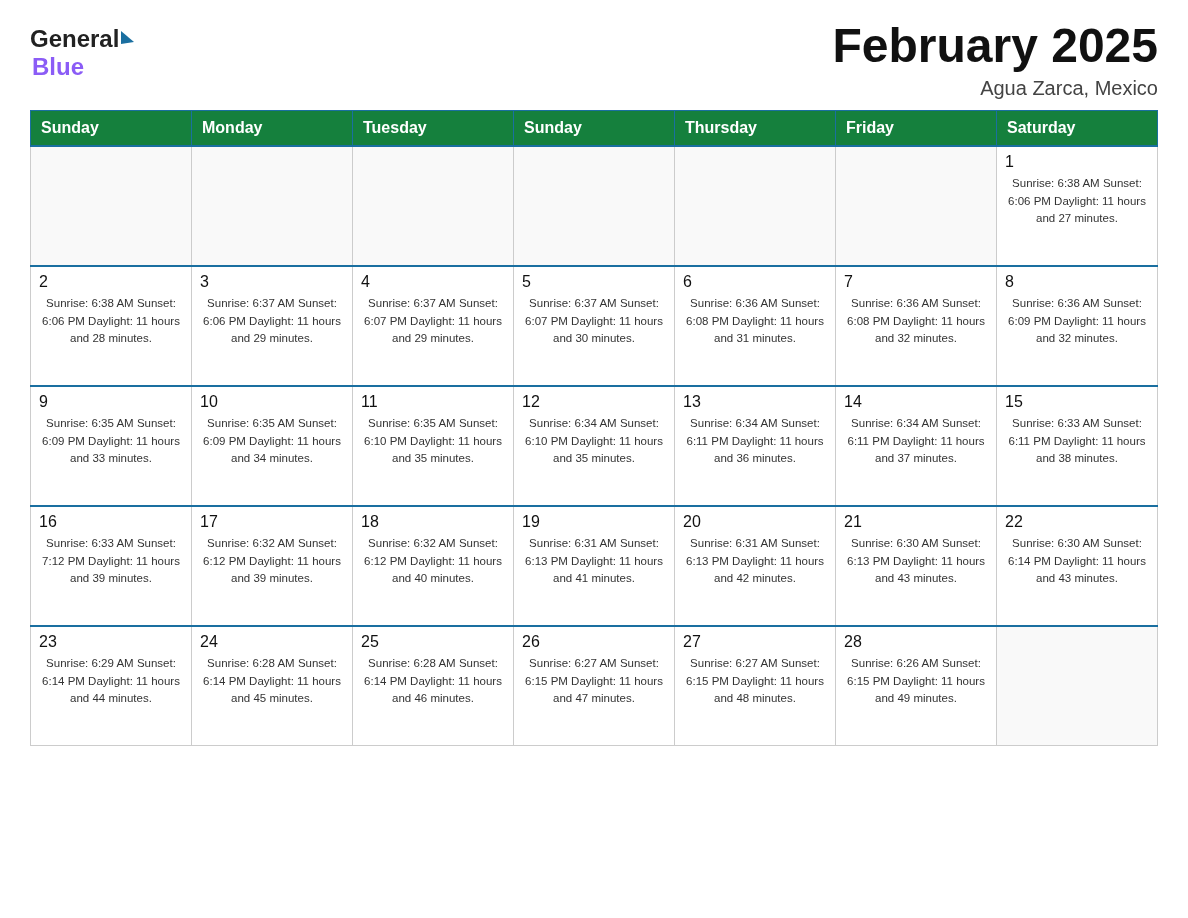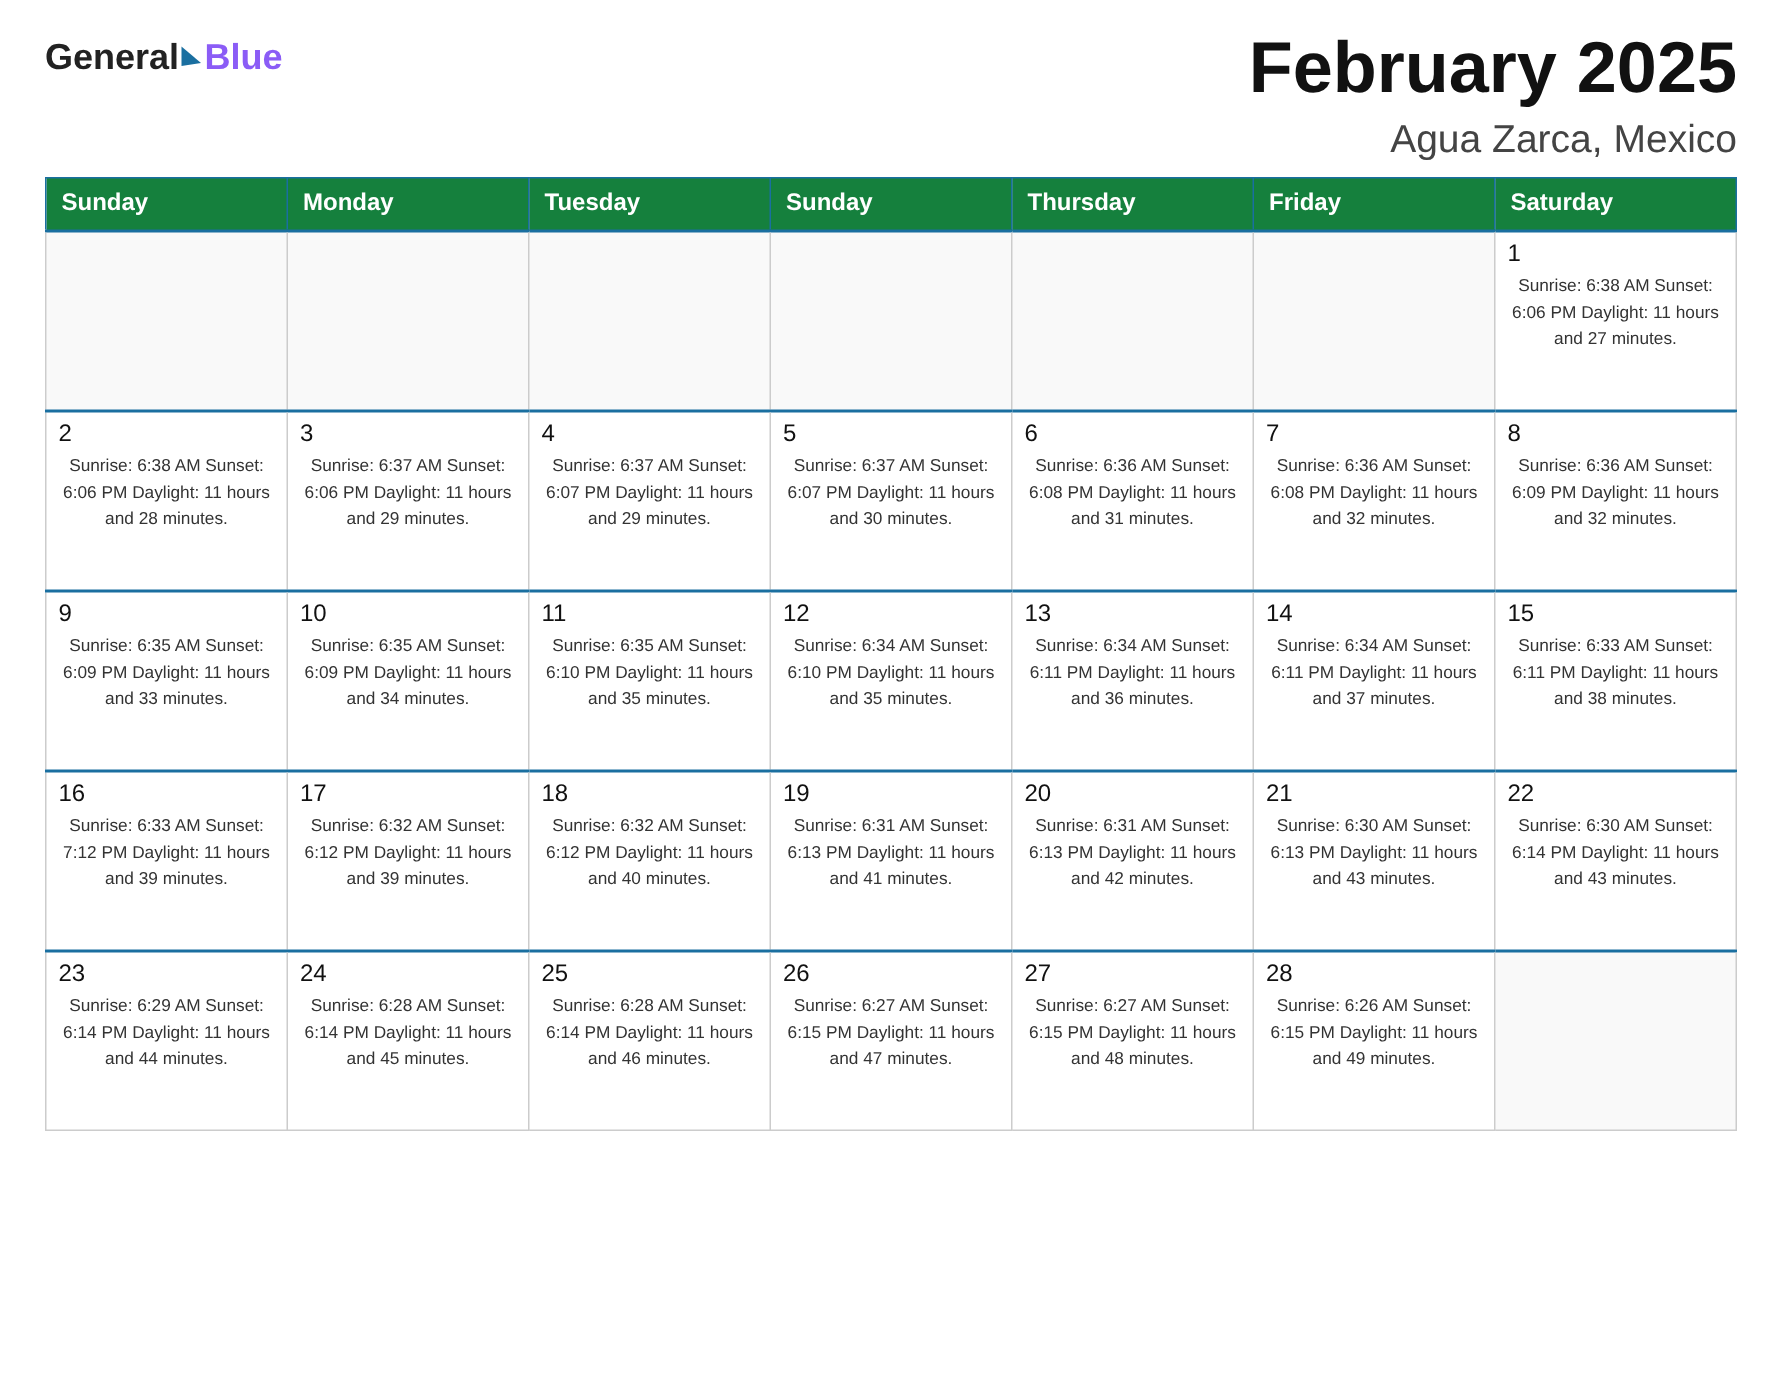--- a/index.html
+++ b/index.html
@@ -20,21 +20,21 @@
     .title-block {
       text-align: right;
     }
     .title-block h1 {
       font-size: 48px;
       font-weight: 900;
       color: #111;
       line-height: 1.1;
     }
     .title-block h2 {
-      font-size: 26px;
+      font-size: 20px;
       font-weight: normal;
       color: #444;
       margin-top: 4px;
     }
     .calendar {
       width: 100%;
       border-collapse: collapse;
       margin-top: 10px;
     }
     .calendar th {
@@ -71,21 +71,21 @@
       color: #333;
       line-height: 1.55;
       text-align: center;
     }
     .empty-cell {
       background: #f9f9f9;
     }
     
     .logo-wrapper {
       display: flex;
-      flex-direction: row;
+      flex-direction: column;
       padding-top: 5px;
     }
     .logo-row1 {
       display: flex;
       align-items: center;
     }
     .logo-text-general {
       font-size: 24px;
       font-weight: bold;
       color: #222;

